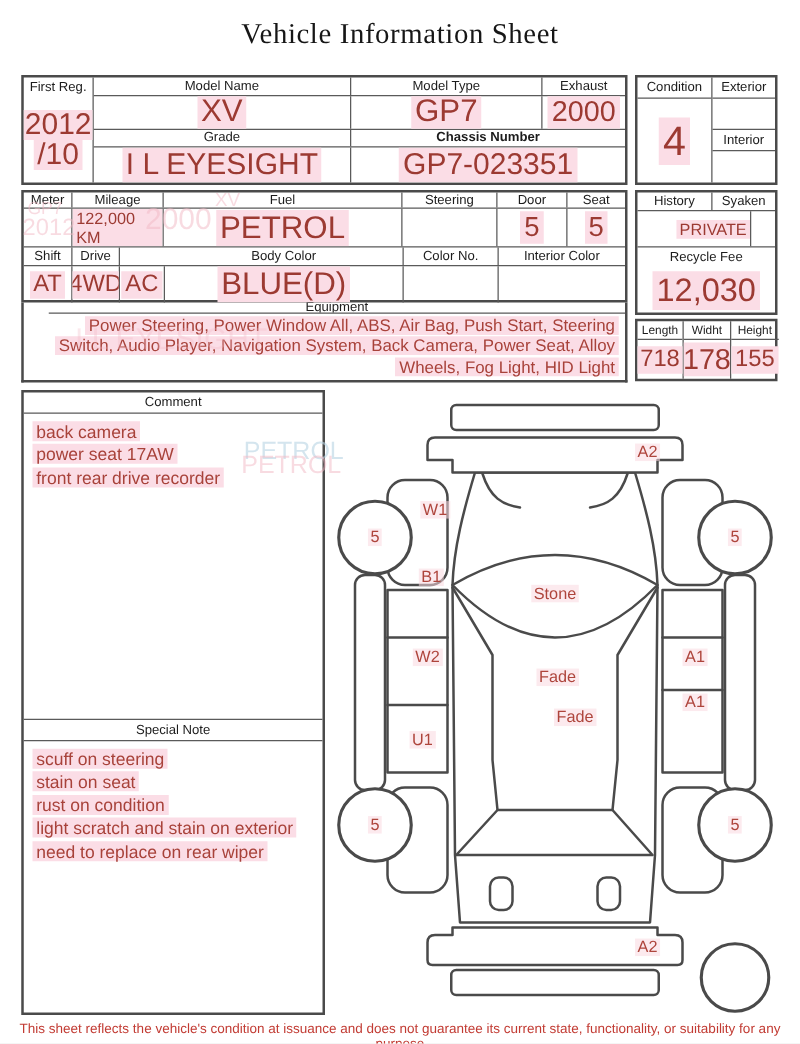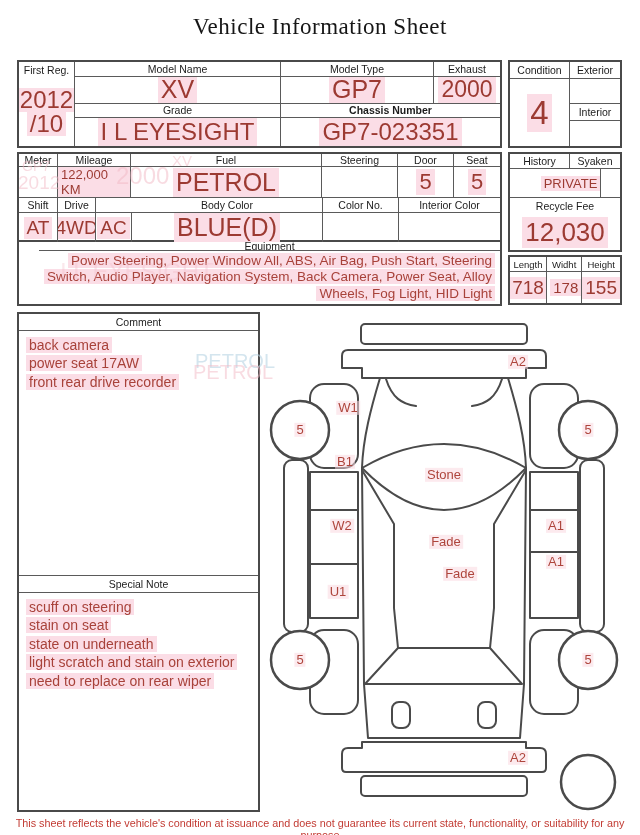--- a/index.html
+++ b/index.html
@@ -164,21 +164,21 @@
 
   <div class="abs box row" style="left:508px;top:255px;width:114px;height:50px;">
     <div class="col br" style="width:36px;">
       <div class="hdr bb" style="height:14px;font-size:9.5px;">Length</div>
       <div class="vcell" style="flex:1;font-size:19px;">
           <span class="hl">718</span>
         </div>
     </div>
     <div class="col br" style="width:37px;">
       <div class="hdr bb" style="height:14px;font-size:9.5px;">Widht</div>
-      <div class="vcell" style="flex:1;font-size:15px;justify-content:flex-end;">
+      <div class="vcell" style="flex:1;font-size:23px;">
           <span class="hl">178</span>
         </div>
     </div>
     <div class="col" style="flex:1;">
       <div class="hdr bb" style="height:14px;font-size:9.5px;">Height</div>
       <div class="vcell" style="flex:1;font-size:19px;">
           <span class="hl">155</span>
         </div>
     </div>
   </div>
@@ -187,21 +187,21 @@
     <div class="hdr bb" style="height:16px;">Comment</div>
     <div class="redtext" style="height:234px;padding:5px 7px;">
       <div><span class="hl">back camera</span></div>
       <div><span class="hl">power seat 17AW</span></div>
       <div><span class="hl">front rear drive recorder</span></div>
     </div>
     <div class="hdr bb" style="height:16px;border-top:1px solid #5a5a5a;">Special Note</div>
     <div class="redtext" style="flex:1;padding:5px 7px;">
       <div><span class="hl">scuff on steering</span></div>
       <div><span class="hl">stain on seat</span></div>
-      <div><span class="hl">state on underneath</span></div>
+      <div><span class="hl">rust on condition</span></div>
       <div><span class="hl">light scratch and stain on exterior</span></div>
       <div><span class="hl">need to replace on rear wiper</span></div>
     </div>
   </div>
 
   <div class="abs" style="left:268px;top:312px;width:372px;height:500px;">
     <svg viewBox="0 0 372 500" width="372" height="500">
       <g fill="#ffffff" stroke="#4a4a4a" stroke-width="2" stroke-linejoin="round" stroke-linecap="round">
 
         <rect x="16" y="148" width="24" height="172" rx="8"></rect>

